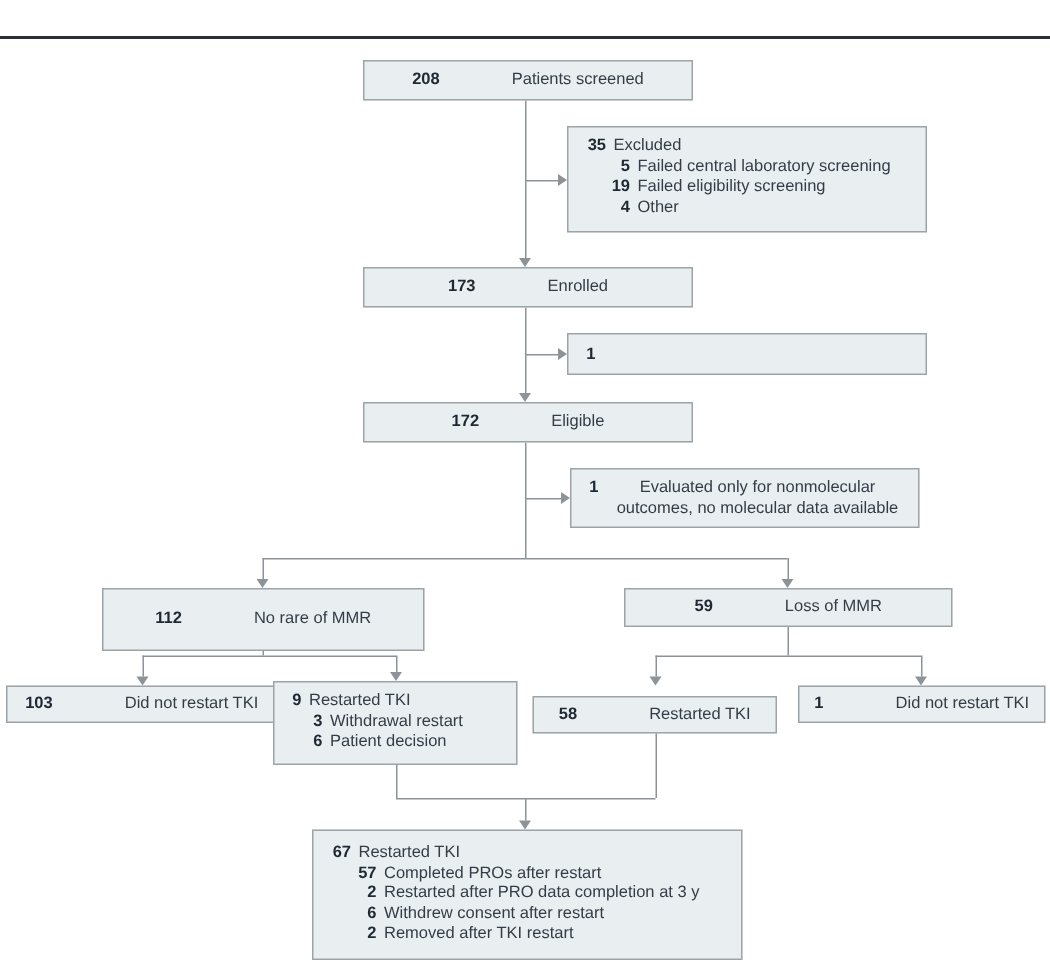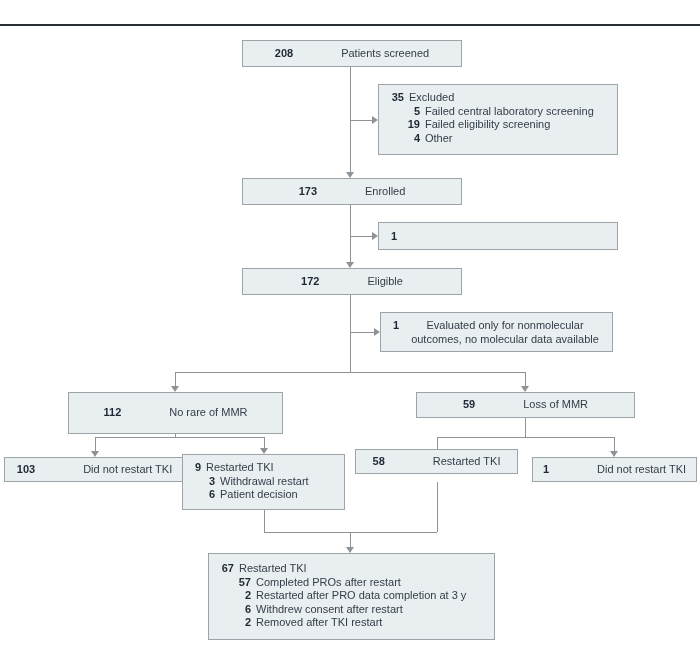--- a/index.html
+++ b/index.html
@@ -165,21 +165,21 @@
     <div class="line">
         <span class="num" style="width:24px">3</span>
         <span class="txt">Withdrawal restart</span>
       </div>
     <div class="line">
         <span class="num" style="width:24px">6</span>
         <span class="txt">Patient decision</span>
       </div>
   </div>
 
-  <div class="box center" style="left:355px;top:449px;width:163px;height:25px">
+  <div class="box center" style="left:355px;top:464px;width:163px;height:25px">
     <span class="num">58</span>
       <span class="txt">Restarted TKI</span>
   </div>
 
   <div class="box center" style="left:532px;top:457px;width:165px;height:25px">
     <span class="num">1</span>
       <span class="txt">Did not restart TKI</span>
   </div>
 
   <div class="box left" style="left:208px;top:553px;width:287px;height:87px;padding-top:8px">

